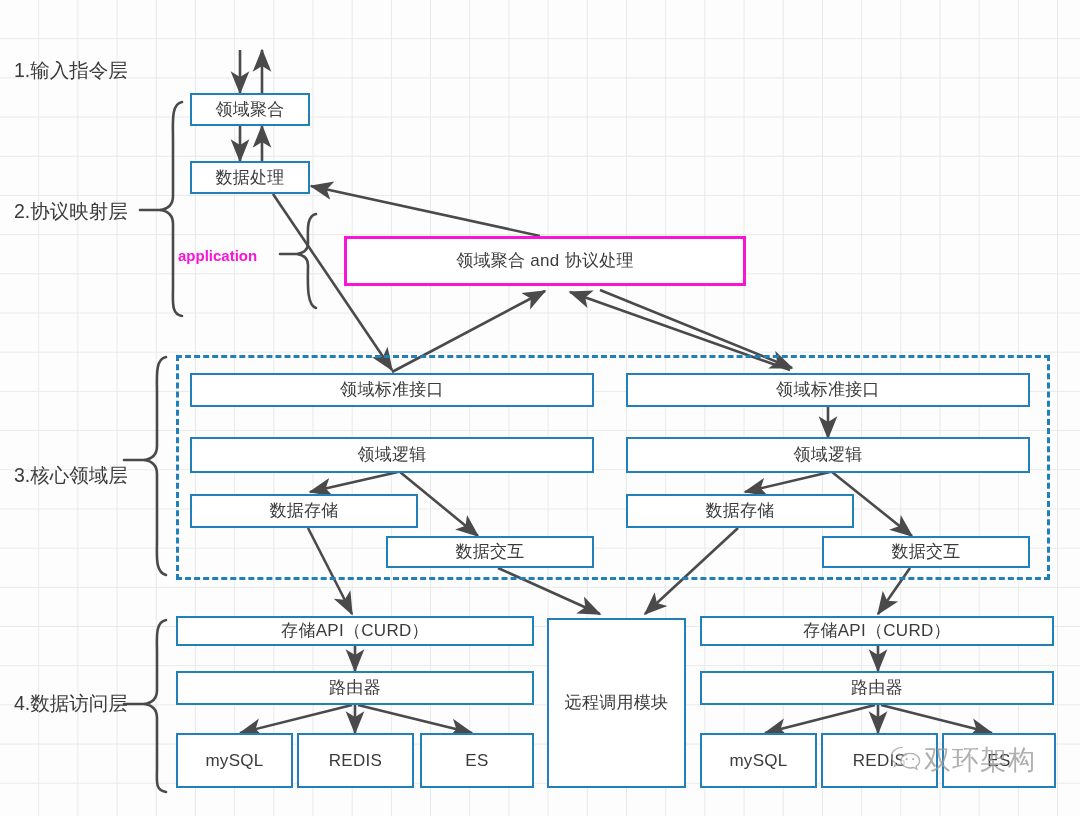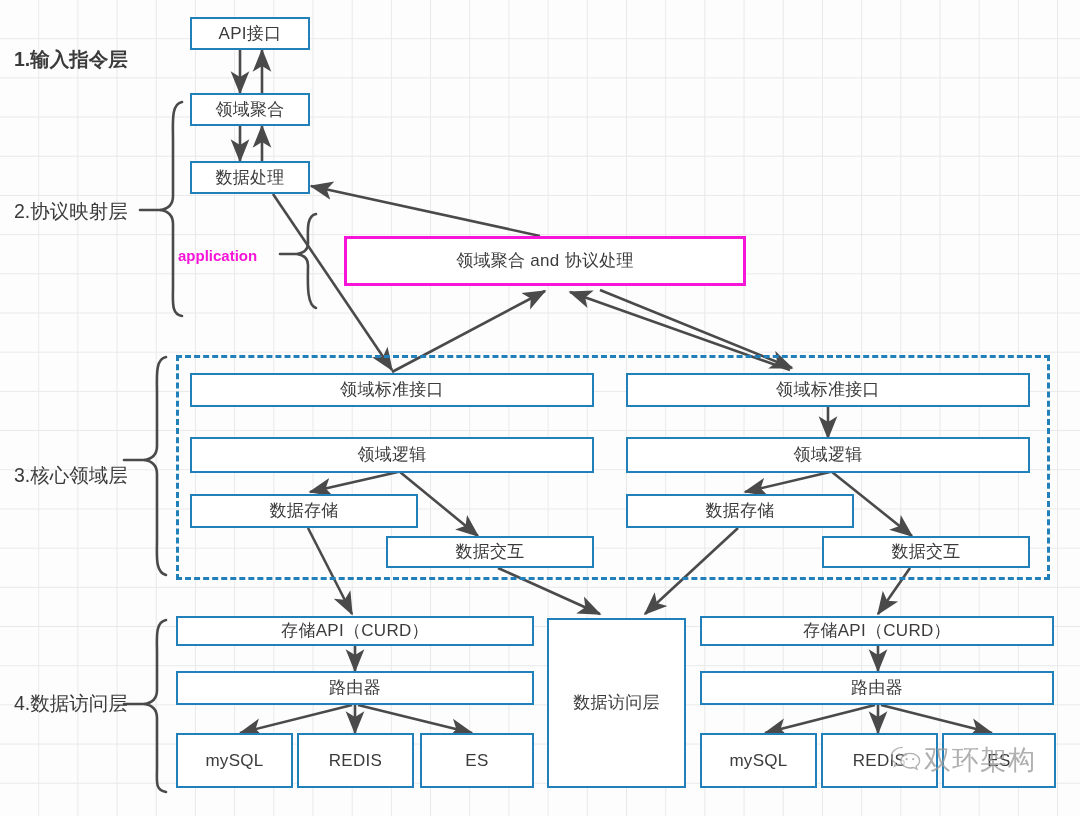--- a/index.html
+++ b/index.html
@@ -140,30 +140,29 @@
       <line x1="297" y1="254" x2="280" y2="254"></line>
 
       <path d="M166,357 C155,359 157,377 157,393 L157,446 C157,455 152,459 144,460 C152,461 157,465 157,474 L157,540 C157,556 155,572 166,575"></path>
       <line x1="144" y1="460" x2="124" y2="460"></line>
 
       <path d="M166,620 C155,622 157,638 157,652 L157,690 C157,699 152,703 144,704 C152,705 157,709 157,718 L157,768 C157,782 155,790 166,792"></path>
       <line x1="144" y1="704" x2="124" y2="704"></line>
     </g>
   </svg>
 
-  <div class="layer-label" style="left:14px;top:46px;font-weight:bold;">1.输入指令层</div>
+  <div class="layer-label" style="left:14px;top:57px;">1.输入指令层</div>
   <div class="layer-label" style="left:14px;top:198px;">2.协议映射层</div>
   <div class="layer-label" style="left:14px;top:462px;">3.核心领域层</div>
   <div class="layer-label" style="left:14px;top:690px;">4.数据访问层</div>
 
   <div class="app-label" style="left:178px;top:247px;">application</div>
 
   <div class="dashed-box" style="left:176px;top:355px;width:874px;height:225px;"></div>
 
-  <div class="node" style="left:190px;top:17px;width:120px;height:33px;">API接口</div>
   <div class="node" style="left:190px;top:93px;width:120px;height:33px;">领域聚合</div>
   <div class="node" style="left:190px;top:161px;width:120px;height:33px;">数据处理</div>
 
   <div class="node magenta" style="left:344px;top:236px;width:402px;height:50px;">领域聚合 and 协议处理</div>
 
   <div class="node" style="left:190px;top:373px;width:404px;height:34px;">领域标准接口</div>
   <div class="node" style="left:190px;top:437px;width:404px;height:36px;">领域逻辑</div>
   <div class="node" style="left:190px;top:494px;width:228px;height:34px;">数据存储</div>
   <div class="node" style="left:386px;top:536px;width:208px;height:32px;">数据交互</div>
 
@@ -171,21 +170,21 @@
   <div class="node" style="left:626px;top:437px;width:404px;height:36px;">领域逻辑</div>
   <div class="node" style="left:626px;top:494px;width:228px;height:34px;">数据存储</div>
   <div class="node" style="left:822px;top:536px;width:208px;height:32px;">数据交互</div>
 
   <div class="node" style="left:176px;top:616px;width:358px;height:30px;">存储API（CURD）</div>
   <div class="node" style="left:176px;top:671px;width:358px;height:34px;">路由器</div>
   <div class="node" style="left:176px;top:733px;width:117px;height:55px;">mySQL</div>
   <div class="node" style="left:297px;top:733px;width:117px;height:55px;">REDIS</div>
   <div class="node" style="left:420px;top:733px;width:114px;height:55px;">ES</div>
 
-  <div class="node" style="left:547px;top:618px;width:139px;height:170px;">数据访问层</div>
+  <div class="node" style="left:547px;top:618px;width:139px;height:170px;">远程调用模块</div>
 
   <div class="node" style="left:700px;top:616px;width:354px;height:30px;">存储API（CURD）</div>
   <div class="node" style="left:700px;top:671px;width:354px;height:34px;">路由器</div>
   <div class="node" style="left:700px;top:733px;width:117px;height:55px;">mySQL</div>
   <div class="node" style="left:821px;top:733px;width:117px;height:55px;">REDIS</div>
   <div class="node" style="left:942px;top:733px;width:114px;height:55px;">ES</div>
 
   <div class="watermark" style="left:890px;top:742px;">
     <svg width="34" height="30" viewBox="0 0 34 30">
       <g fill="none" stroke="#9a9a9a" stroke-width="1.3">

